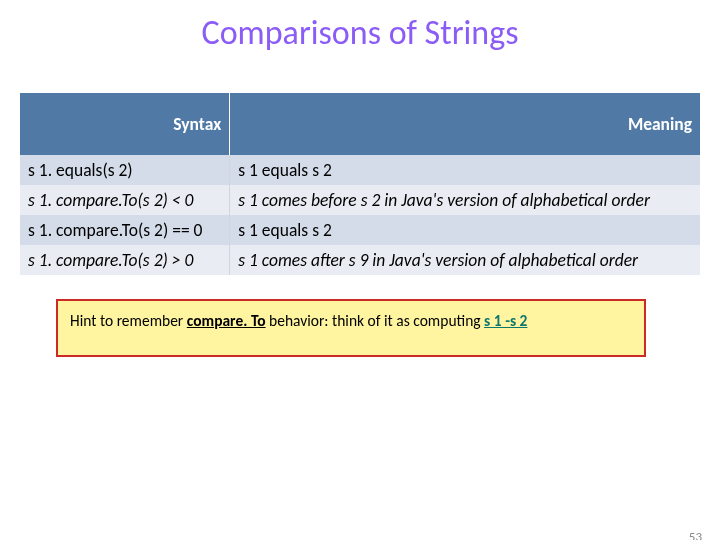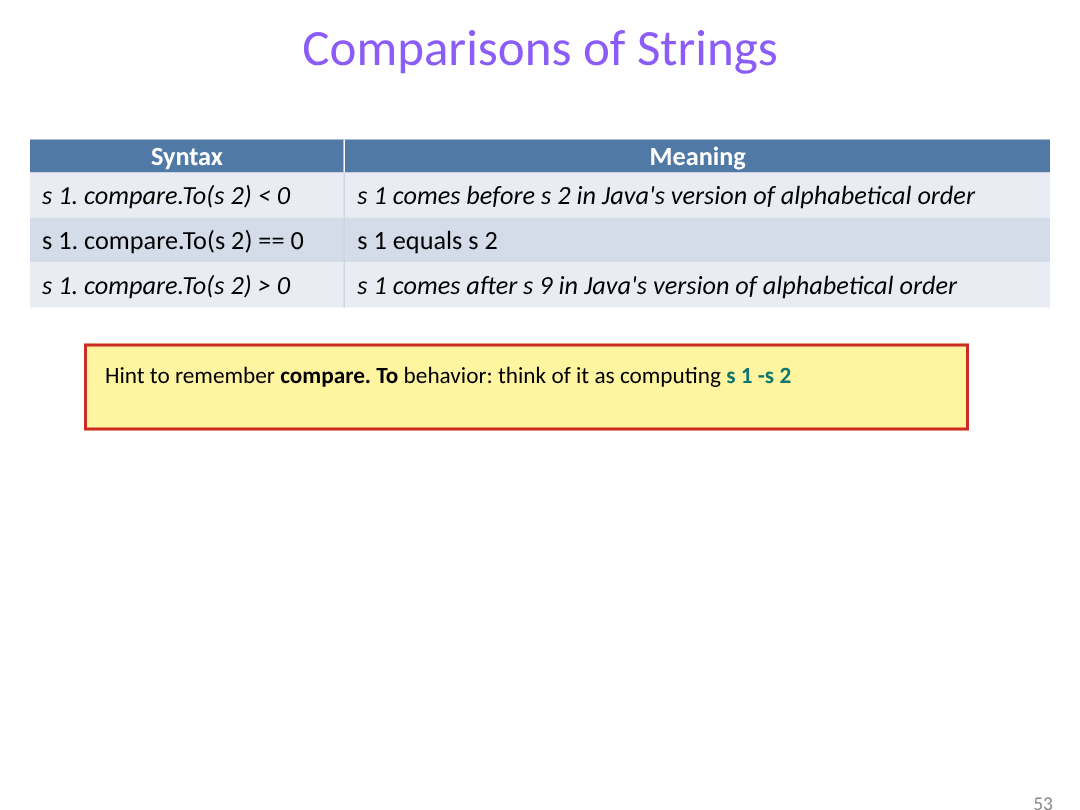--- a/index.html
+++ b/index.html
@@ -27,23 +27,23 @@
   }
   .tbl {
     border-collapse: collapse;
     width: 680px;
     margin: 40px auto 0 auto;
     font-size: 17.5px;
   }
   .tbl th {
     background: #5079a5;
     color: #fff;
-    text-align: center;
+    text-align: right;
     font-weight: 700;
-    padding: 0 8px;
+    padding: 20px 8px;
     border-right: 1px solid #fff;
   }
   .tbl th.rh {
     border-right: none;
   }
   .tbl td {
     padding: 4px 8px;
     border-right: 1px solid #cfd6e0;
   }
   .tbl td.rh {
@@ -65,21 +65,21 @@
     font-size: 15.5px;
     line-height: 1.28;
     box-sizing: border-box;
   }
   .hint-box p {
     margin: 0 0 12px 0;
   }
   .hint-box p.last {
     margin-bottom: 0;
   }
-  .b { font-weight: 700; }
+  .b { font-weight: 700; text-decoration: underline; }
   .red { color: #0f766e; }
   .pagenum {
     position: absolute;
     right: 18px;
     bottom: 8px;
     font-size: 13px;
     color: #8a8a8a;
   }
 </style>
 </head>
@@ -89,20 +89,24 @@
   <div class="title">Comparisons of Strings</div>
 
   <table class="tbl">
     <thead>
       <tr>
         <th>Syntax</th>
         <th class="rh">Meaning</th>
       </tr>
     </thead>
     <tbody>
+      <tr class="band">
+        <td>s 1. equals(s 2)</td>
+        <td class="rh">s 1 equals s 2</td>
+      </tr>
       <tr class="alt">
         <td>s 1. compare.To(s 2)  &lt;   0</td>
         <td class="rh">s 1 comes before s 2 in Java's version of alphabetical order</td>
       </tr>
       <tr class="band">
         <td>s 1. compare.To(s 2)  == 0</td>
         <td class="rh">s 1 equals s 2</td>
       </tr>
       <tr class="alt">
         <td>s 1. compare.To(s 2)  &gt;   0</td>

